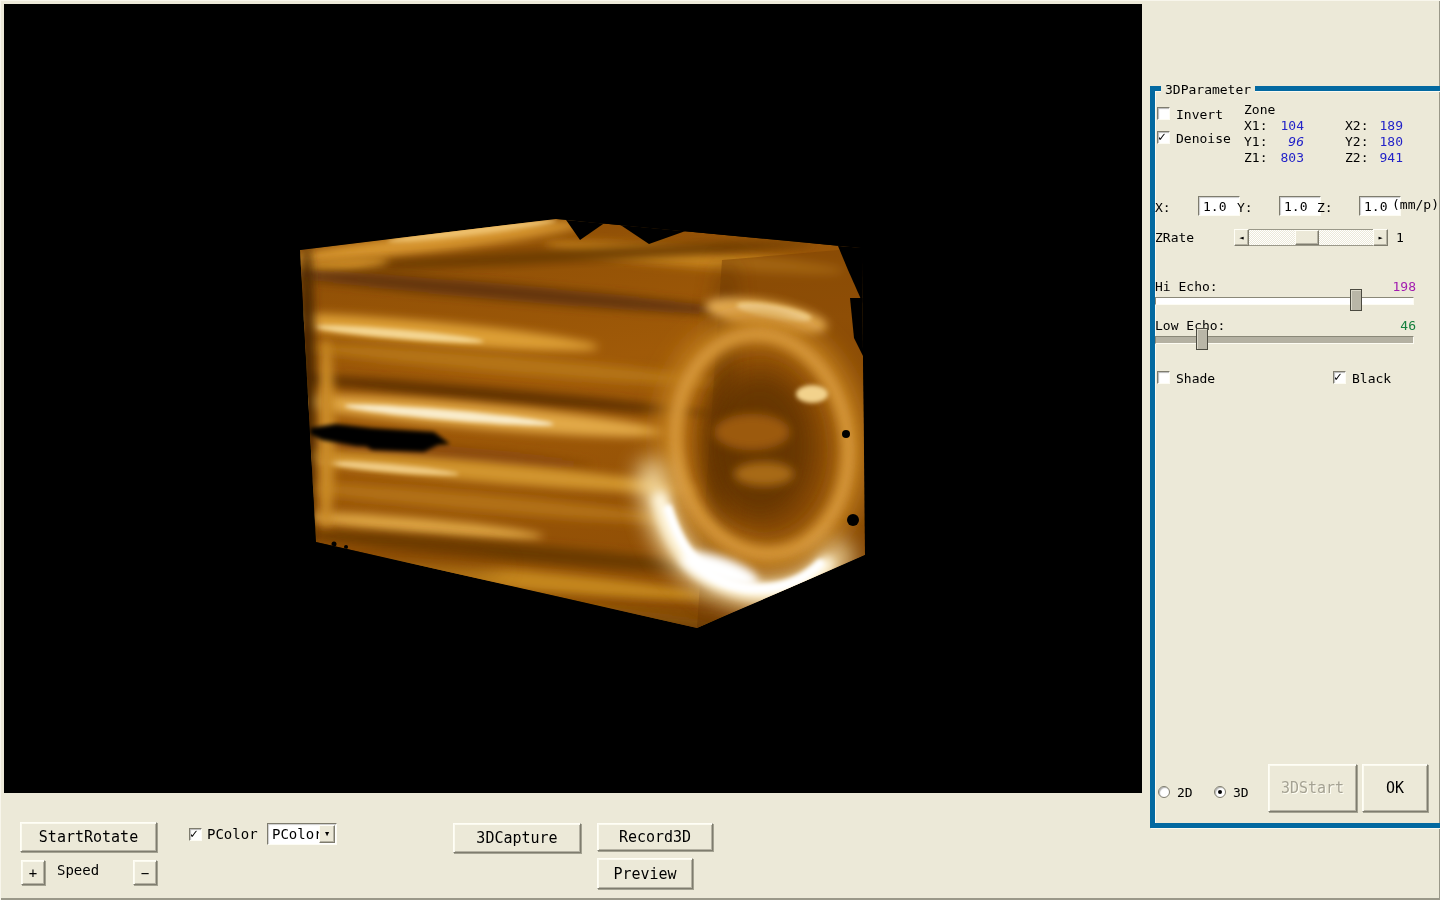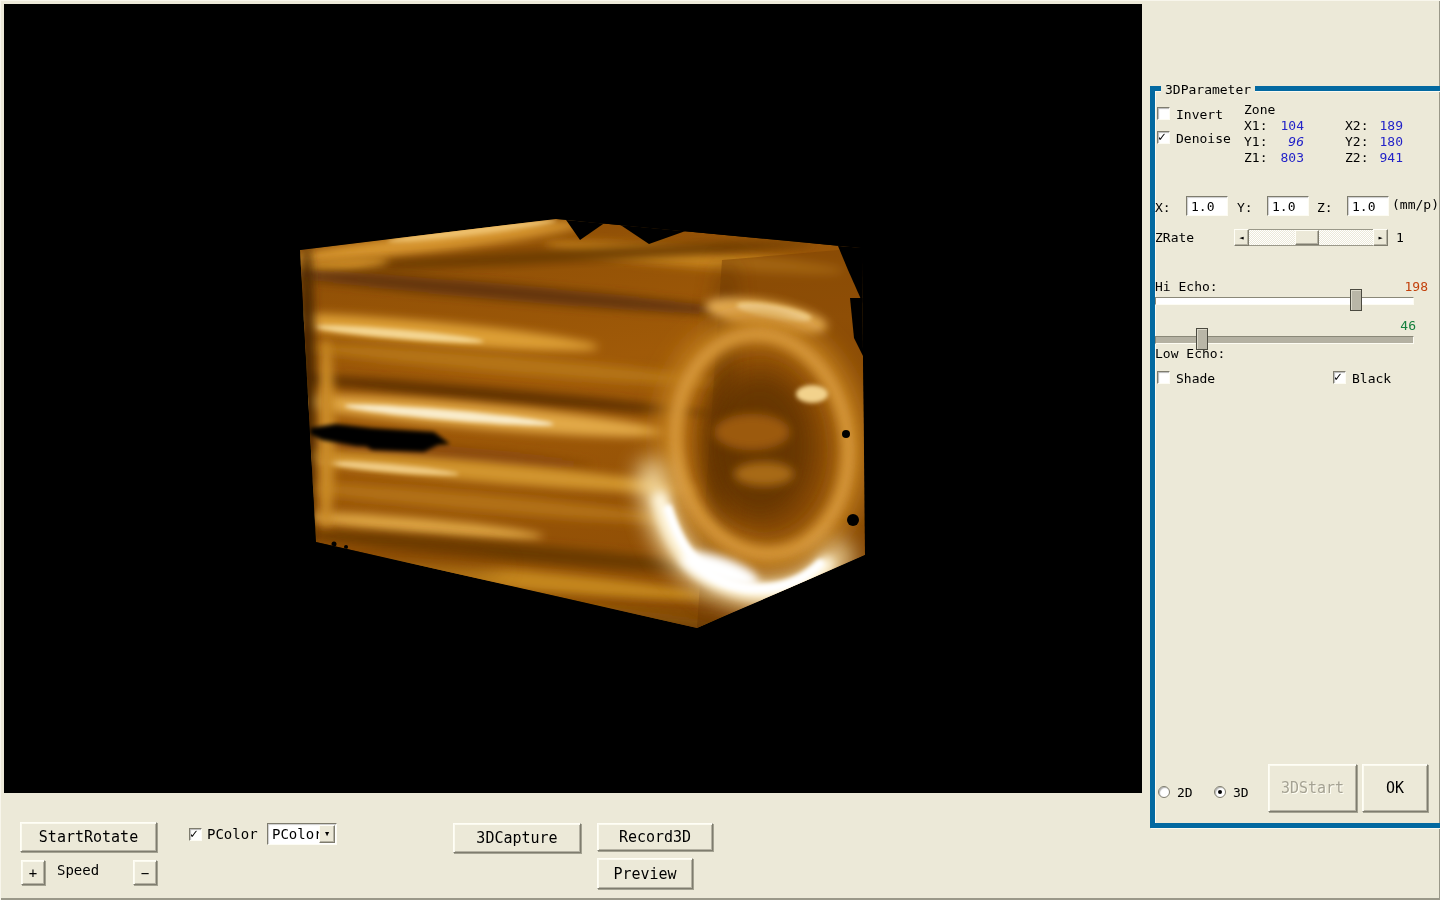--- a/index.html
+++ b/index.html
@@ -35,21 +35,21 @@
   .cb.on::after{content:"✓";position:absolute;left:0px;top:-3px;font-size:13px;font-weight:bold;color:#000;}
 
   .radio{position:absolute;width:12px;height:12px;border-radius:50%;background:#fff;
     border:1px solid #7e7c6e;box-shadow:inset 1px 1px 1px rgba(0,0,0,.3);box-sizing:border-box;cursor:pointer;}
   .radio.on::after{content:"";position:absolute;left:3px;top:3px;width:4px;height:4px;border-radius:50%;background:#000;}
 
   .tinput{position:absolute;background:#fff;
     border:1px solid #7e7c6e;border-bottom-color:#fdfcf3;border-right-color:#fdfcf3;
     box-shadow:inset 1px 1px 1px rgba(0,0,0,.2);
     font-family:"DejaVu Sans Mono","Liberation Mono",monospace;font-size:13px;
-    padding:1px 4px;box-sizing:border-box;outline:none;}
+    padding:1px 4px;box-sizing:border-box;outline:none;margin-left:12px;}
 
   .track{position:absolute;box-sizing:border-box;border:1px solid #8a8878;
     border-bottom-color:#fdfcf3;border-right-color:#fdfcf3;}
   .track .thumb{position:absolute;top:-9px;width:12px;height:22px;background:#b9b6a7;
     border:1px solid #4b4a40;box-shadow:inset 1px 1px 0 #dbd8c9;box-sizing:border-box;
     transform:translateX(-50%);cursor:pointer;}
 
   .sb{position:absolute;display:flex;height:17px;}
   .sb-btn{width:15px;height:17px;background:#ece9d8;flex:none;
     border:1px solid #7e7c6e;border-top-color:#fffef6;border-left-color:#fffef6;
@@ -200,26 +200,26 @@
     <div class="sb-track">
       <div class="sb-thumb" style="left:46px;"></div>
     </div>
     <div class="sb-btn">
         <span>►</span>
       </div>
   </div>
   <span class="lbl" style="left:1396px;top:230px;">1</span>
 
   <span class="lbl" style="left:1155px;top:279px;">Hi Echo:</span>
-  <span class="val" style="left:1388px;top:279px;width:28px;color:#c2410c;margin-left:12px;">198</span>
+  <span class="val" style="left:1388px;top:279px;width:28px;color:#a21caf;">198</span>
   <div class="track" style="left:1155px;top:297px;width:259px;height:8px;background:#fff;">
     <div class="thumb" style="left: 77.6471%;"></div>
   </div>
 
-  <span class="lbl" style="left:1155px;top:318px;margin-top:28px;">Low Echo:</span>
+  <span class="lbl" style="left:1155px;top:318px;">Low Echo:</span>
   <span class="val" style="left:1388px;top:318px;width:28px;color:#15803d;">46</span>
   <div class="track" style="left:1155px;top:336px;width:259px;height:8px;background:#b4b1a2;">
     <div class="thumb" style="left: 18.0392%;"></div>
   </div>
 
   <span class="cb" style="left:1157px;top:371px;"></span>
   <span class="lbl" style="left:1176px;top:371px;">Shade</span>
   <span class="cb on" style="left:1333px;top:371px;"></span>
   <span class="lbl" style="left:1352px;top:371px;">Black</span>
 

